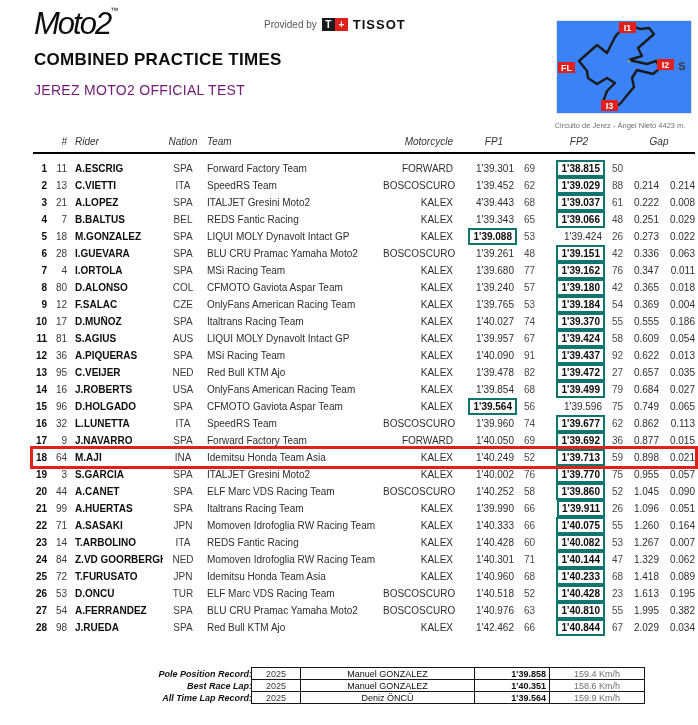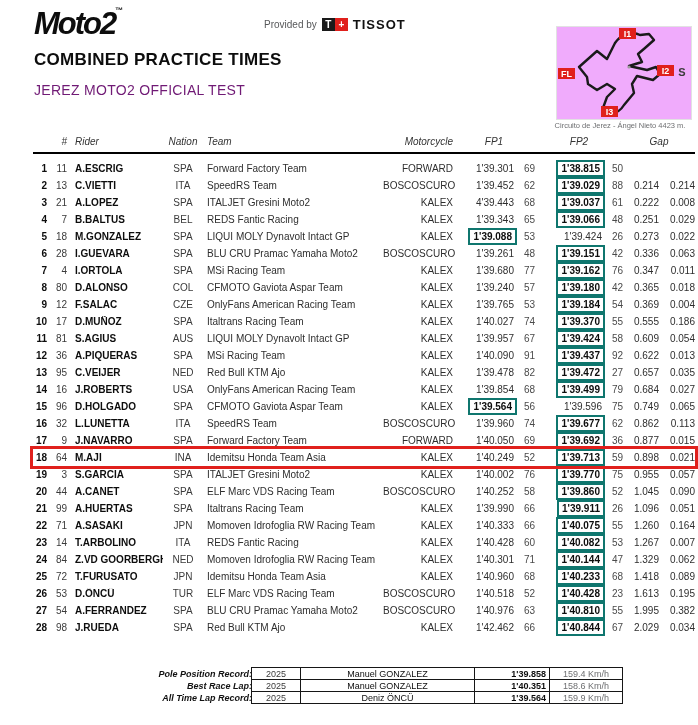--- a/index.html
+++ b/index.html
@@ -1,38 +1,38 @@
 <!DOCTYPE html>
 <html><head>
 <meta charset="utf-8">
 <style>
   html,body{margin:0;padding:0;background:#fff;}
   .page{position:relative;width:698px;height:725px;background:#fff;overflow:hidden;
         font-family:"Liberation Sans", sans-serif;color:#2e2e2e;}
 
   
-  .logo{position:absolute;left:34px;top:6px;font-style:italic;font-weight:700;
+  .logo{position:absolute;left:34px;top:6px;font-style:italic;font-weight:400;
         font-size:31px;letter-spacing:-2px;color:#0d0d0d;}
   .logo sup{font-size:8px;letter-spacing:0;vertical-align:top;font-style:normal;}
   .provided{position:absolute;left:264px;top:17px;display:flex;align-items:center;gap:5px;}
   .provided .pb{font-size:10px;color:#57585a;}
   .tissot-icon{display:flex;}
   .tissot-icon .sq{width:13px;height:13px;display:flex;align-items:center;justify-content:center;
         color:#fff;font-size:10px;font-weight:bold;line-height:1;}
   .tissot-icon .t{background:#1a1a1a;}
   .tissot-icon .p{background:#e0201c;}
   .sponsor{font-size:13px;font-weight:800;letter-spacing:1px;color:#111;}
 
   .titles{position:absolute;left:34px;top:50px;}
   .title{font-size:17px;font-weight:800;letter-spacing:.3px;color:#0d0d0d;}
   .subtitle{font-size:14px;margin-top:12px;color:#701a75;letter-spacing:.3px;}
   .day{font-size:14px;margin-top:4px;color:#1c1c1c;letter-spacing:.3px;}
 
-  .circuit{position:absolute;left:556px;top:26px;width:134px;height:92px;
-        border:1px solid #e2e2e2;background:#f0abfc;}
+  .circuit{position:absolute;left:556px;top:20px;width:134px;height:92px;
+        border:1px solid #e2e2e2;background:#3b82f6;}
   .circuit svg{width:100%;height:100%;}
   .circuit svg text{font-family:"Liberation Sans",sans-serif;}
   .circuit-caption{position:absolute;left:540px;top:121px;width:160px;text-align:center;
         font-size:7.5px;color:#6e6f71;}
 
   
   .ttable{position:absolute;left:33px;top:136px;width:662px;}
   .thead{display:flex;font-size:10px;font-style:italic;color:#333;
         border-bottom:2px solid #000;padding-bottom:5px;margin-bottom:6px;}
   .h-pos{width:34px;text-align:right;}
@@ -65,21 +65,21 @@
   .records{position:absolute;left:30px;top:668px;font-size:9px;}
   .rec-row{display:flex;align-items:stretch;margin-top:-1px;}
   .rec-label{width:222px;text-align:right;box-sizing:border-box;
         font-style:italic;font-weight:bold;color:#111;display:flex;align-items:center;
         justify-content:flex-end;}
   .rec-cell{border:1px solid #161616;margin-left:-1px;display:flex;align-items:center;
         box-sizing:border-box;height:13px;}
   .rec-year{width:50px;justify-content:center;color:#3a3a3a;}
   .rec-name{width:175px;justify-content:center;font-weight:normal;color:#0d0d0d;}
   .rec-time{width:76px;justify-content:flex-end;padding-right:3px;font-weight:bold;color:#0d0d0d;}
-  .rec-speed{width:74px;justify-content:center;color:#6e6f71;}
+  .rec-speed{width:96px;justify-content:center;color:#6e6f71;}
 </style>
 </head>
 <body>
 
 <div class="page">
 
   <div class="logo"><span>Moto2</span><sup>™</sup></div>
 
   <div class="provided">
     <span class="pb">Provided by</span>

